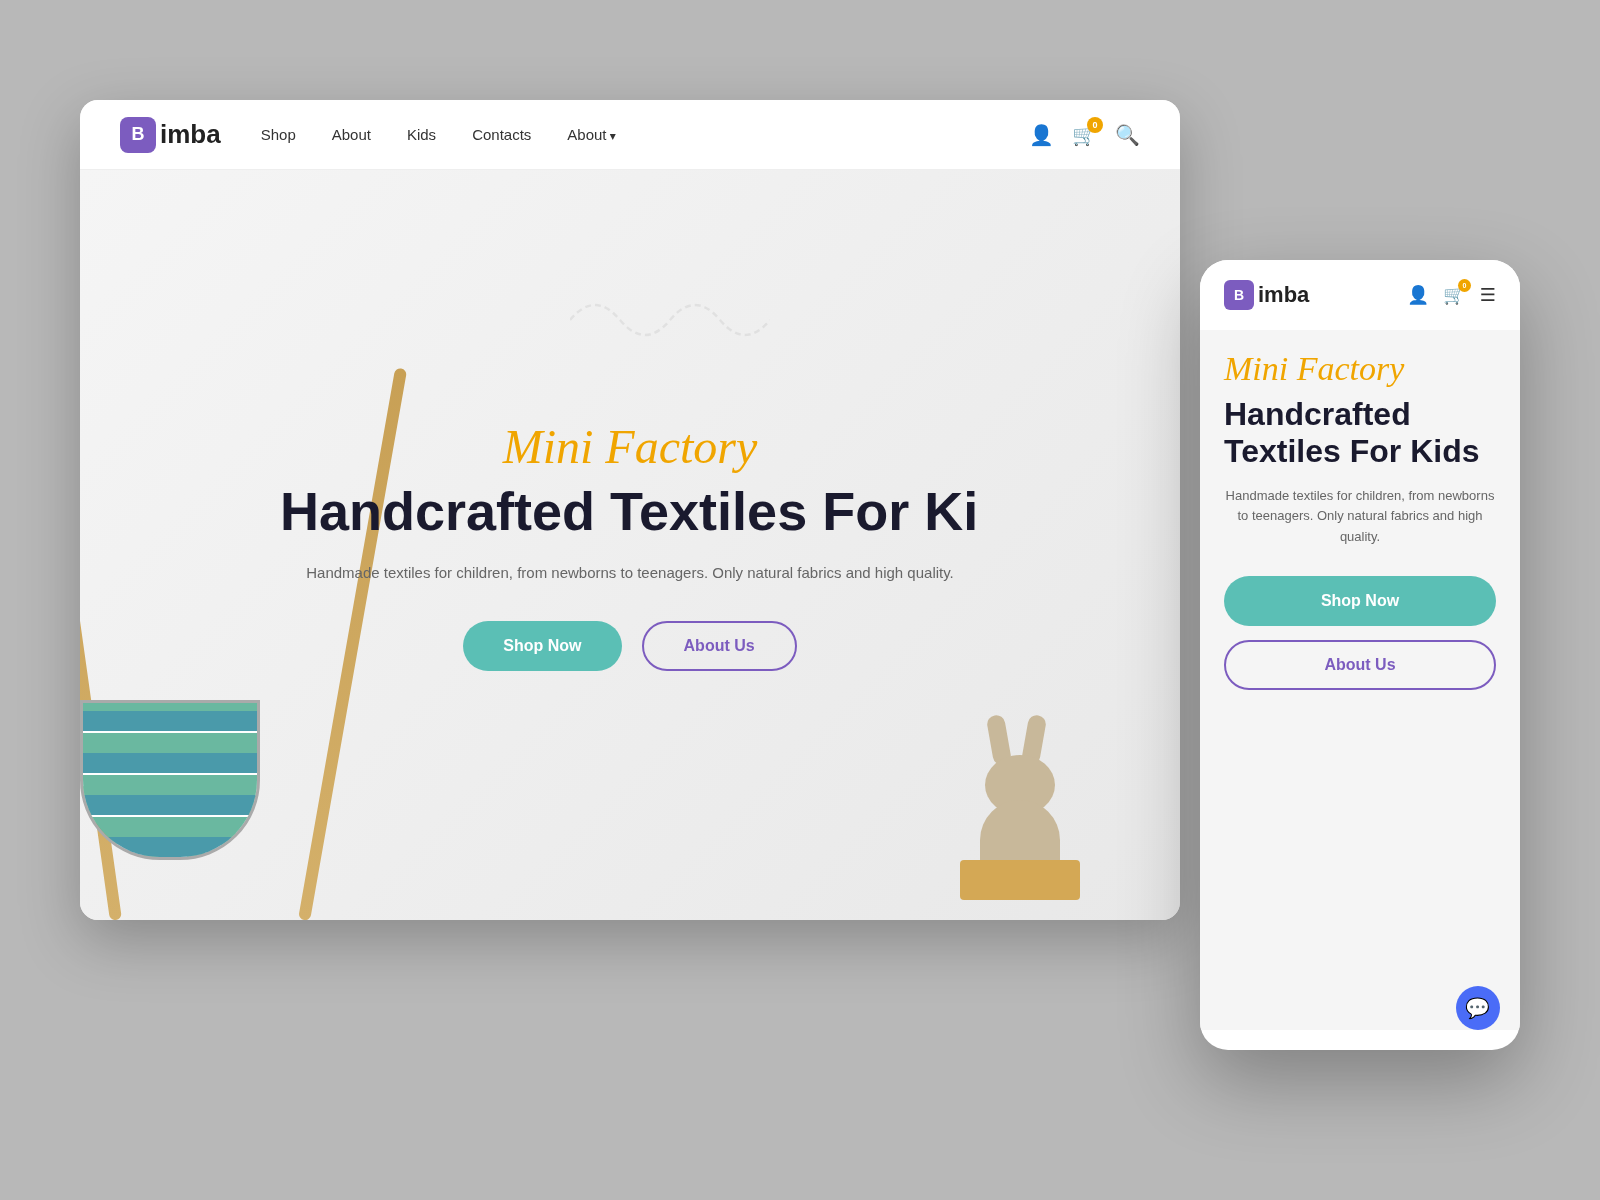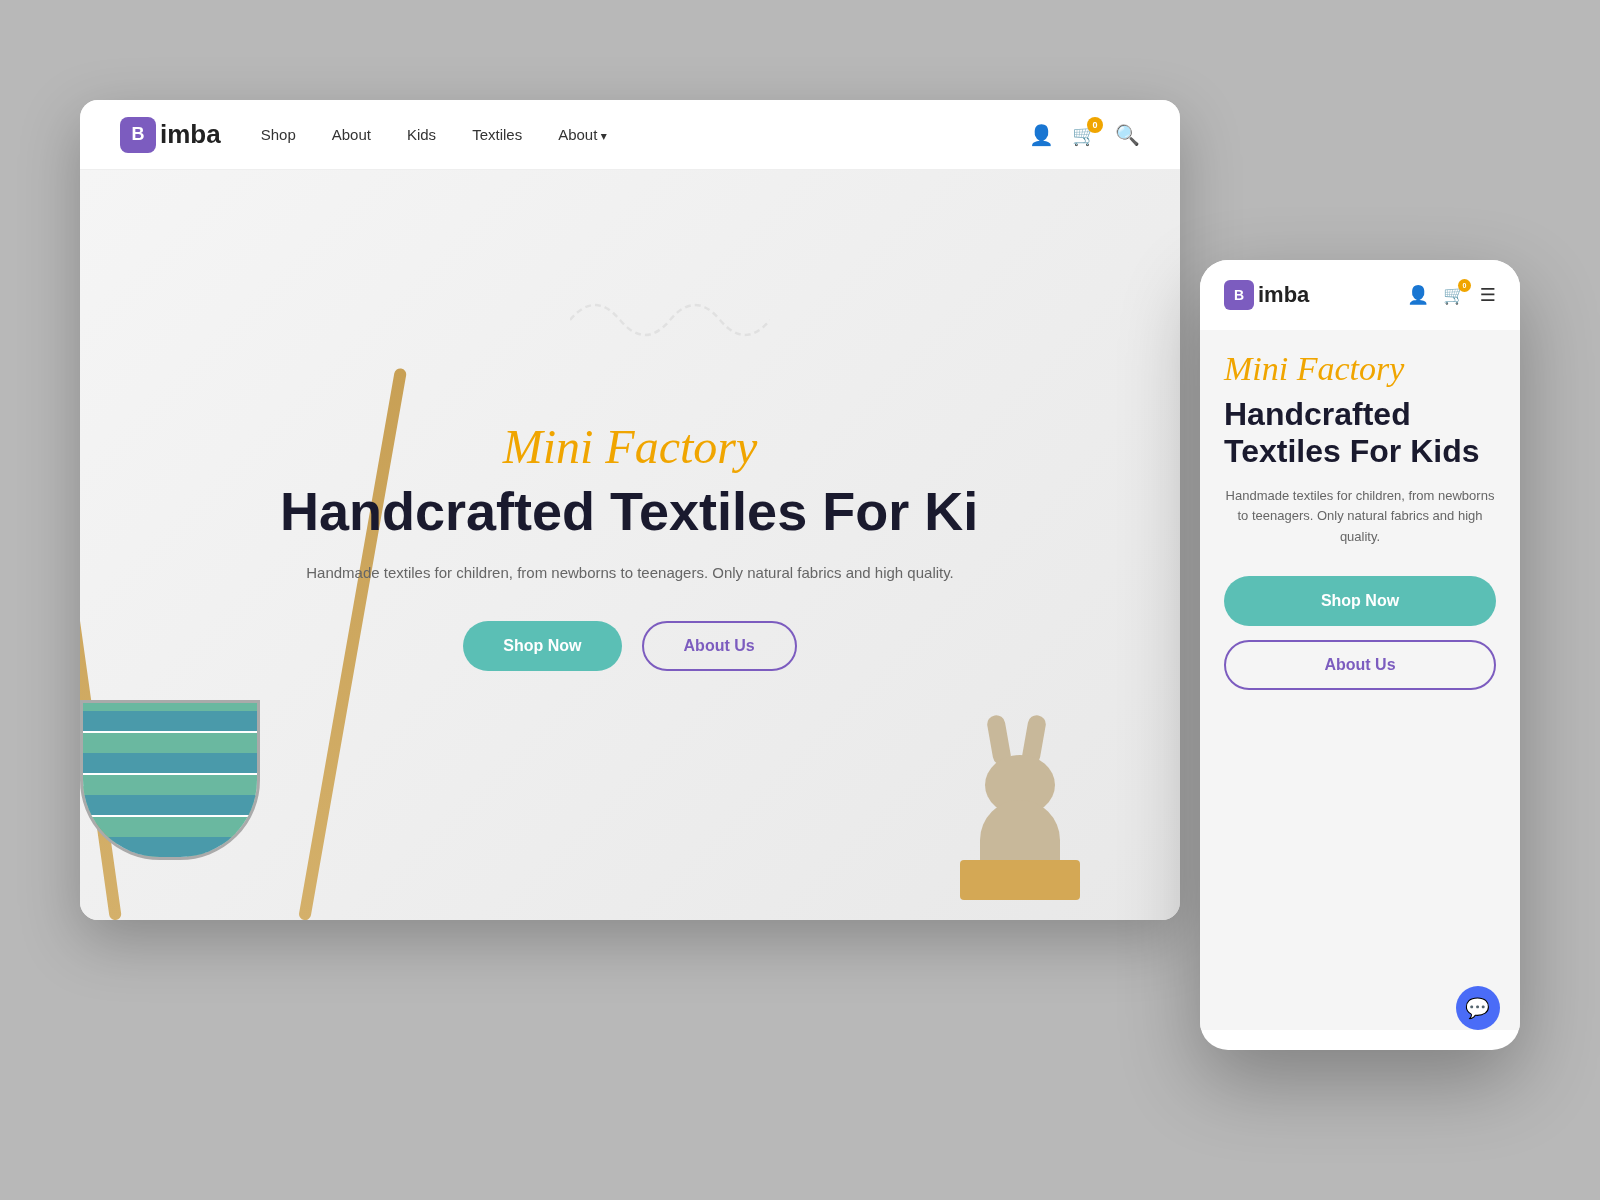--- a/index.html
+++ b/index.html
@@ -448,21 +448,21 @@
         <li>
           <a href="#">Shop</a>
         </li>
         <li>
           <a href="#">About</a>
         </li>
         <li>
           <a href="#">Kids</a>
         </li>
         <li>
-          <a href="#">Textiles</a>
+          <a href="#">Contacts</a>
         </li>
         <li>
           <a href="#" class="has-arrow">About</a>
         </li>
       </ul>
       <div class="nav-icons">
         <div class="nav-icon">👤</div>
         <div class="nav-icon">
           🛒
           <span class="cart-badge">0</span>

